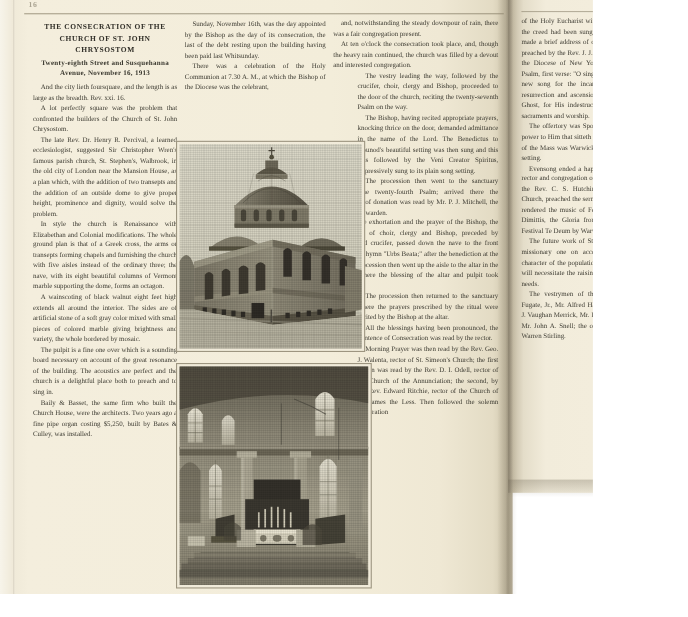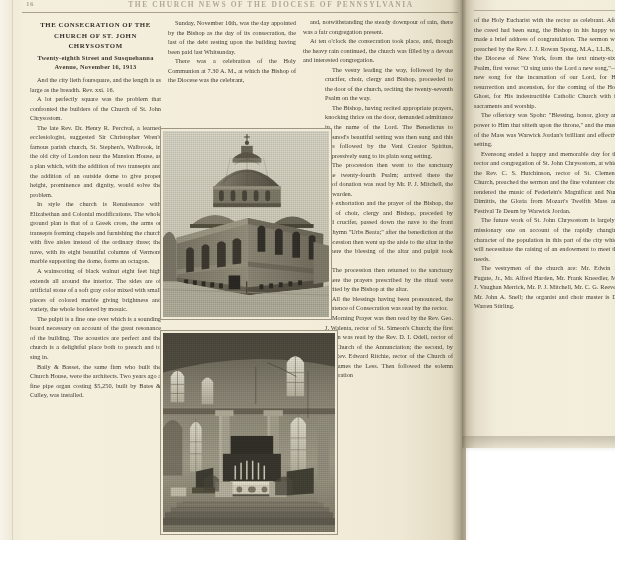--- a/index.html
+++ b/index.html
@@ -9,21 +9,21 @@
   }
   body {
     width: 625px;
     height: 561px;
     overflow: hidden;
     font-family: "Liberation Serif", serif;
   }
 
   #scan {
     position: relative;
-    width: 615px;
+    width: 539px;
     height: 561px;
     background: #ffffff;
     overflow: hidden;
   }
 
   
   .page-left {
     position: absolute;
     left: 0; top: 0;
     width: 466px; height: 561px;
@@ -210,21 +210,20 @@
 
   <div class="page-left"></div>
   <div class="page-right"></div>
   <div class="page-right-shadow"></div>
   <div class="left-edge-strip"></div>
   <div class="gutter-dark"></div>
 
   <div class="head-rule"></div>
   <div class="head-rule-r"></div>
   <div class="folio">16</div>
-  <div class="running-head">THE CHURCH NEWS OF THE DIOCESE OF PENNSYLVANIA</div>
 
   <div class="col c1">
     <div class="headline">
       <div>THE CONSECRATION OF THE</div>
       <div>CHURCH OF ST. JOHN CHRYSOSTOM</div>
     </div>
     <div class="subhead">
       <div>Twenty-eighth Street and Susquehanna</div>
       <div>Avenue, November 16, 1913</div>
     </div>

